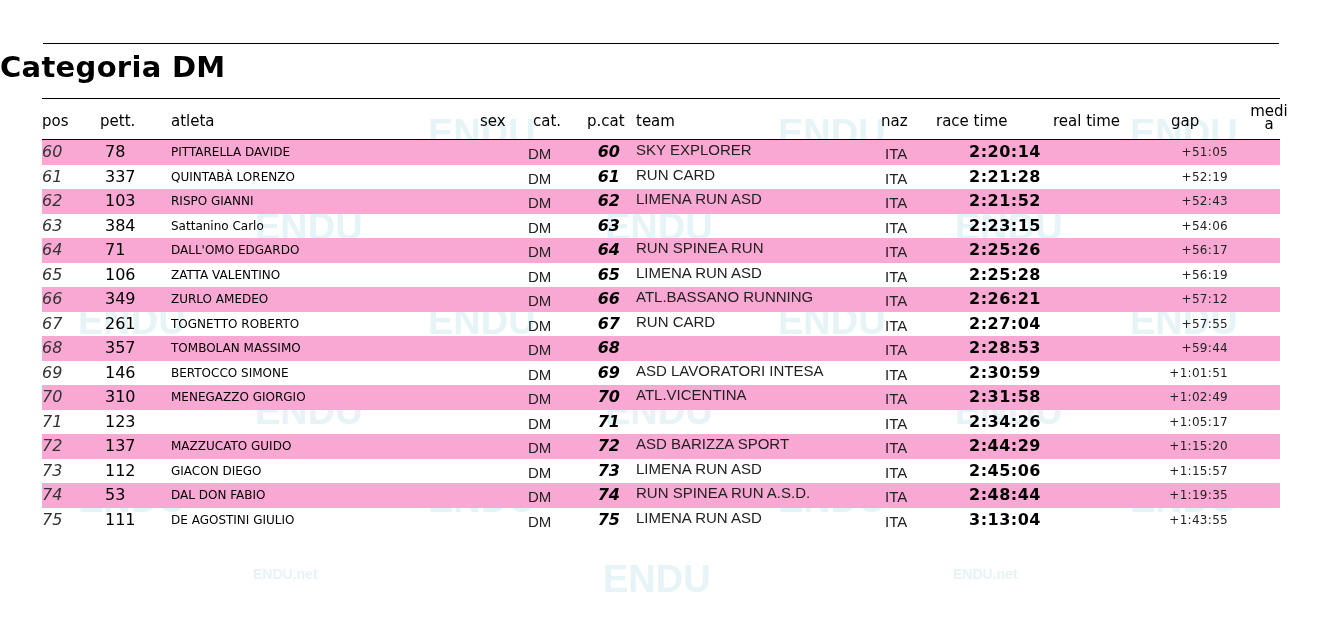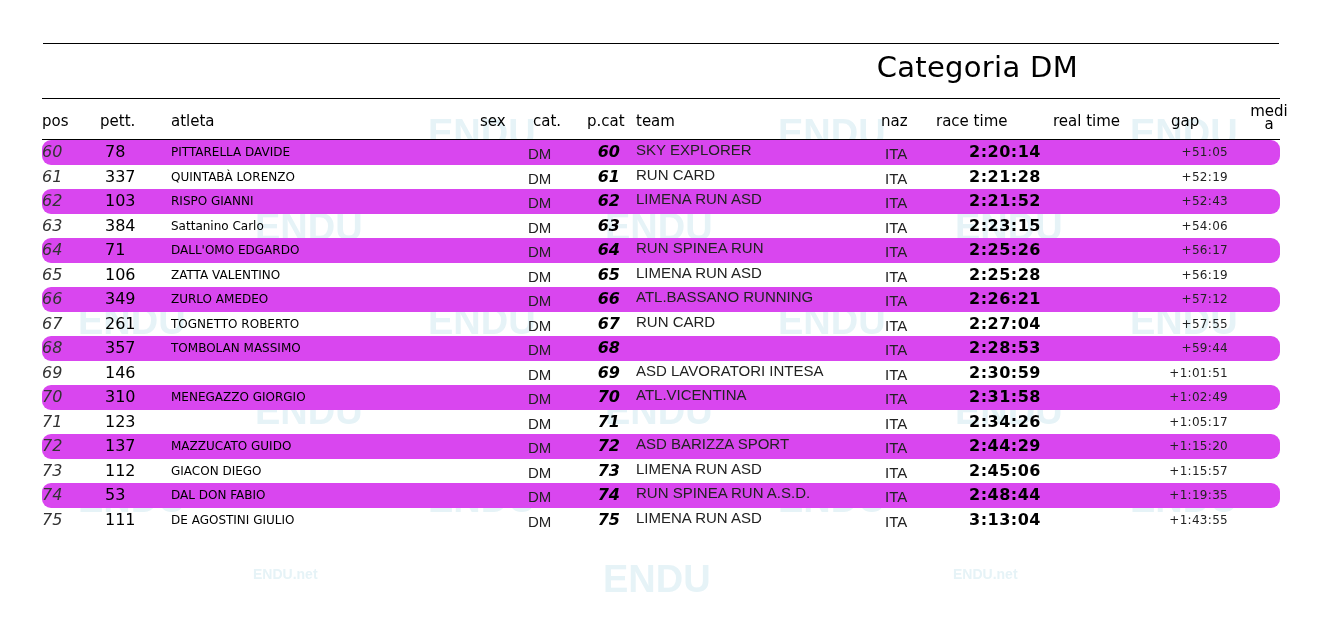--- a/index.html
+++ b/index.html
@@ -2,32 +2,32 @@
 <html><head>
   <meta charset="utf-8">
   <style>
     html, body { margin: 0; padding: 0; background: #ffffff; }
     body {
       width: 1323px; height: 635px; position: relative; overflow: hidden;
       font-family: "DejaVu Sans", sans-serif; color: #000;
     }
     .top-rule { position: absolute; left: 43px; top: 43px; width: 1236px; height: 1px; background: #000; }
     .title {
-      position: absolute; left: 0; top: 50px; width: 1078px; text-align: right;
-      font-family: "DejaVu Sans", sans-serif; font-weight: normal; font-size: 29px; letter-spacing: 0.3px;
+      position: absolute; left: 0; top: 50px; width: 1078px; text-align: left;
+      font-family: "DejaVu Sans", sans-serif; font-weight: bold; font-size: 29px; letter-spacing: 0.3px;
     }
     .title-rule { position: absolute; left: 42px; top: 98px; width: 1238px; height: 1px; background: #000; }
     .header { position: absolute; left: 0; top: 102px; width: 1323px; height: 36px; }
     .hdr { position: absolute; top: 10px; font-size: 15px; font-family: "DejaVu Sans", sans-serif; white-space: nowrap; }
     .hdr.media { width: 48px; text-align: center; line-height: 13px; top: 3px; }
     .header-rule { position: absolute; left: 42px; top: 139px; width: 1238px; height: 1px; background: #000; }
 
     .rows { position: absolute; left: 42px; top: 140px; width: 1238px; }
     .row { position: relative; height: 24.5px; }
-    .row.shaded { background: #d946ef; border-radius: 9px; }
+    .row.shaded { background: #f9a8d4; }
     .cell { position: absolute; top: 0; line-height: 24px; white-space: nowrap; }
     .c-pos { left: 0; font-style: italic; font-size: 16px; color: #333; font-family: "DejaVu Sans", sans-serif; font-weight: 300; }
     .c-pett { left: 63px; font-size: 16px; font-weight: 400; font-family: "DejaVu Sans", sans-serif; }
     .c-atleta { left: 129px; font-size: 12px; font-family: "DejaVu Sans", sans-serif; }
     .c-cat { left: 486px; font-size: 15px; font-family: "Liberation Sans", sans-serif; color: #222; top: 2px; text-align: center; }
     .c-pcat { left: 540px; width: 38px; text-align: right; font-style: italic; font-weight: bold; font-size: 16px; font-family: "DejaVu Sans", sans-serif; }
     .c-team { left: 594px; font-size: 15px; font-family: "Liberation Sans", sans-serif; color: #222; top: -2px; }
     .c-naz { left: 843px; font-size: 15px; font-family: "Liberation Sans", sans-serif; color: #222; top: 2px; }
     .c-race { left: 927px; font-size: 16px; font-weight: 600; font-family: "DejaVu Sans", sans-serif; letter-spacing: 0.5px; }
     .c-gap { left: 1100px; width: 86px; text-align: right; font-size: 12px; font-family: "DejaVu Sans", sans-serif; color: #222; letter-spacing: 0.3px; }
@@ -181,20 +181,21 @@
     <span class="cell c-cat">DM</span>
     <span class="cell c-pcat">68</span>
     <span class="cell c-team"></span>
     <span class="cell c-naz">ITA</span>
     <span class="cell c-race">2:28:53</span>
     <span class="cell c-gap">+59:44</span>
   </div>
       <div class="row">
     <span class="cell c-pos">69</span>
     <span class="cell c-pett">146</span>
+    <span class="cell c-atleta">BERTOCCO SIMONE</span>
     <span class="cell c-cat">DM</span>
     <span class="cell c-pcat">69</span>
     <span class="cell c-team">ASD LAVORATORI INTESA</span>
     <span class="cell c-naz">ITA</span>
     <span class="cell c-race">2:30:59</span>
     <span class="cell c-gap">+1:01:51</span>
   </div>
       <div class="row shaded">
     <span class="cell c-pos">70</span>
     <span class="cell c-pett">310</span>

